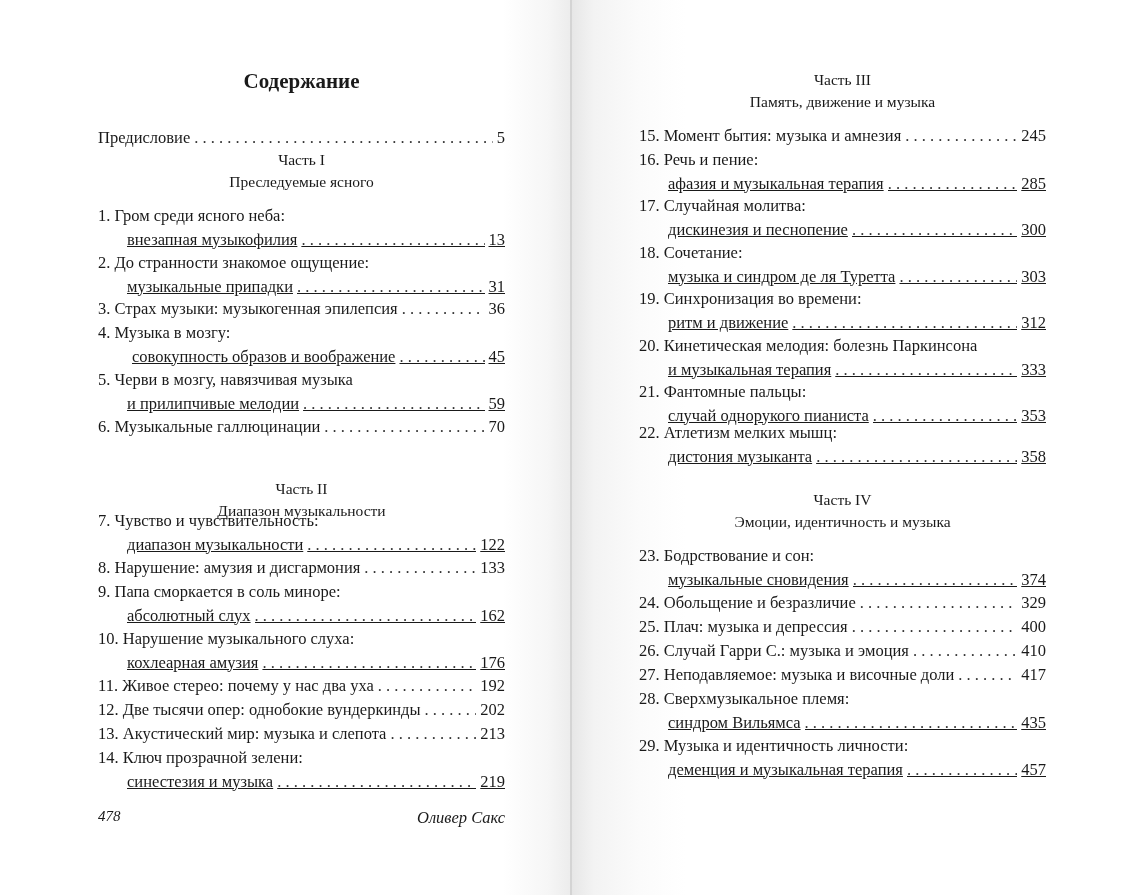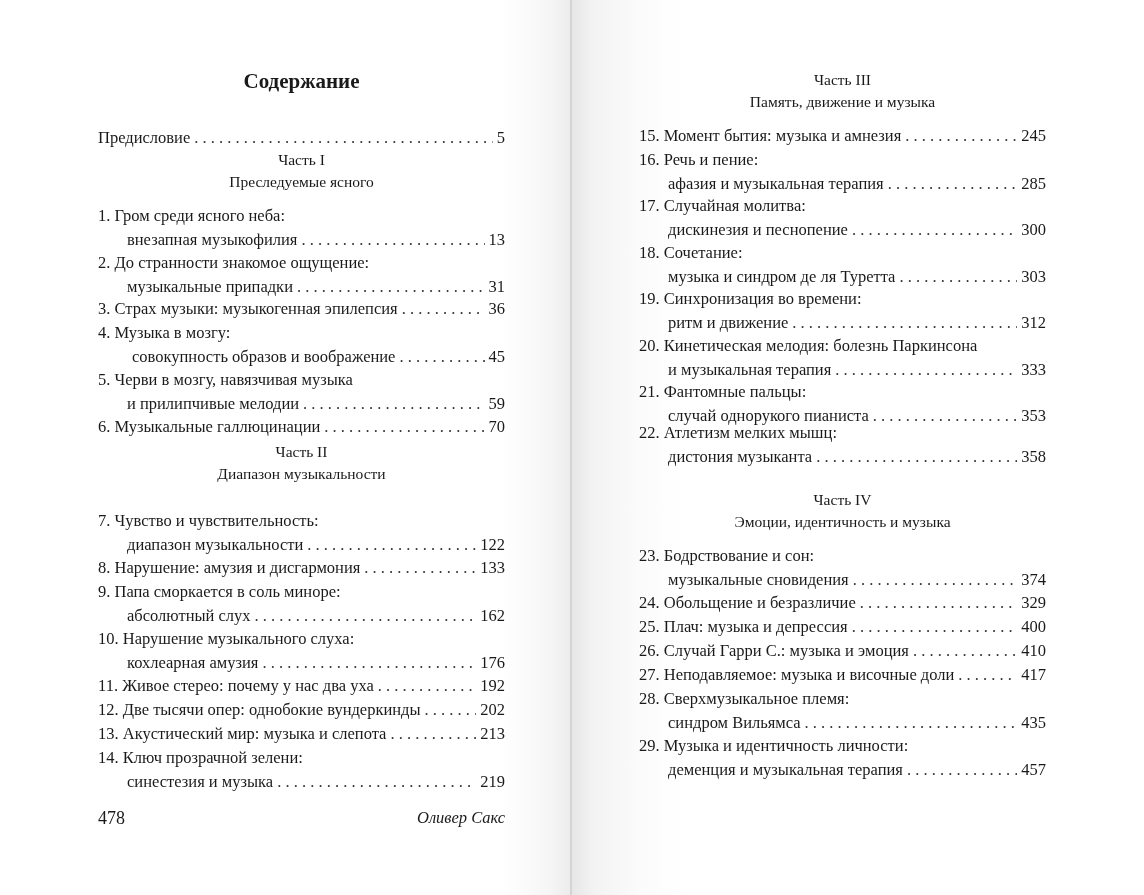--- a/index.html
+++ b/index.html
@@ -26,30 +26,30 @@
   .col-right { left: 639px; width: 407px; top: 0; }
 
   .toc-title {
     position: absolute; left: 0; width: 407px; top: 68px;
     text-align: center; font-weight: bold; font-size: 21px; line-height: 26px;
   }
   .part { position: absolute; left: 0; width: 407px; text-align: center; font-weight: normal; font-size: 15.5px; line-height: 22px; }
 
   .entry { position: absolute; left: 0; width: 407px; font-size: 16.5px; line-height: 23.5px; }
   .line { display: flex; align-items: baseline; white-space: nowrap; height: 23.5px; }
-  .line.indent { padding-left: 29px; }
+  .line.indent { padding-left: 29px; text-decoration: underline; }
   .line .text { flex: 0 0 auto; }
   .line .leader {
     flex: 1 1 auto; overflow: hidden; white-space: nowrap;
     margin: 0 4px; letter-spacing: 3.5px; color: #333;
   }
   .line .leader::before { content: ". . . . . . . . . . . . . . . . . . . . . . . . . . . . . . . . . . . . . . . . . . . . . . . . . . . . . . . . . . . . . . . . . ."; letter-spacing: 0; }
   .line .page-num { flex: 0 0 auto; }
 
-  .footer-num { position: absolute; left: 98px; top: 808px; font-size: 18px; }
+  .footer-num { position: absolute; left: 98px; top: 808px; font-size: 15px; font-style: italic; }
   .footer-author { position: absolute; left: 98px; width: 407px; text-align: right; top: 808px; font-size: 16.5px; font-style: italic; }
 </style>
 </head>
 <body>
 
 <div class="page page-left"></div>
 <div class="page page-right"></div>
 <div class="spine"></div>
 
 <div class="col col-left">
@@ -121,21 +121,21 @@
   </div>
 
   <div class="entry" style="top:415px">
     <div class="line">
         <span class="text">6. Музыкальные галлюцинации</span>
         <span class="leader"></span>
         <span class="page-num">70</span>
       </div>
   </div>
 
-  <div class="part" style="top:441px">
+  <div class="part" style="top:478px">
     <div>Часть II</div>
     <div>Диапазон музыкальности</div>
   </div>
 
   <div class="entry" style="top:509px">
     <div class="line">
         <span class="text">7. Чувство и чувствительность:</span>
       </div>
     <div class="line indent">
         <span class="text">диапазон музыкальности</span>

